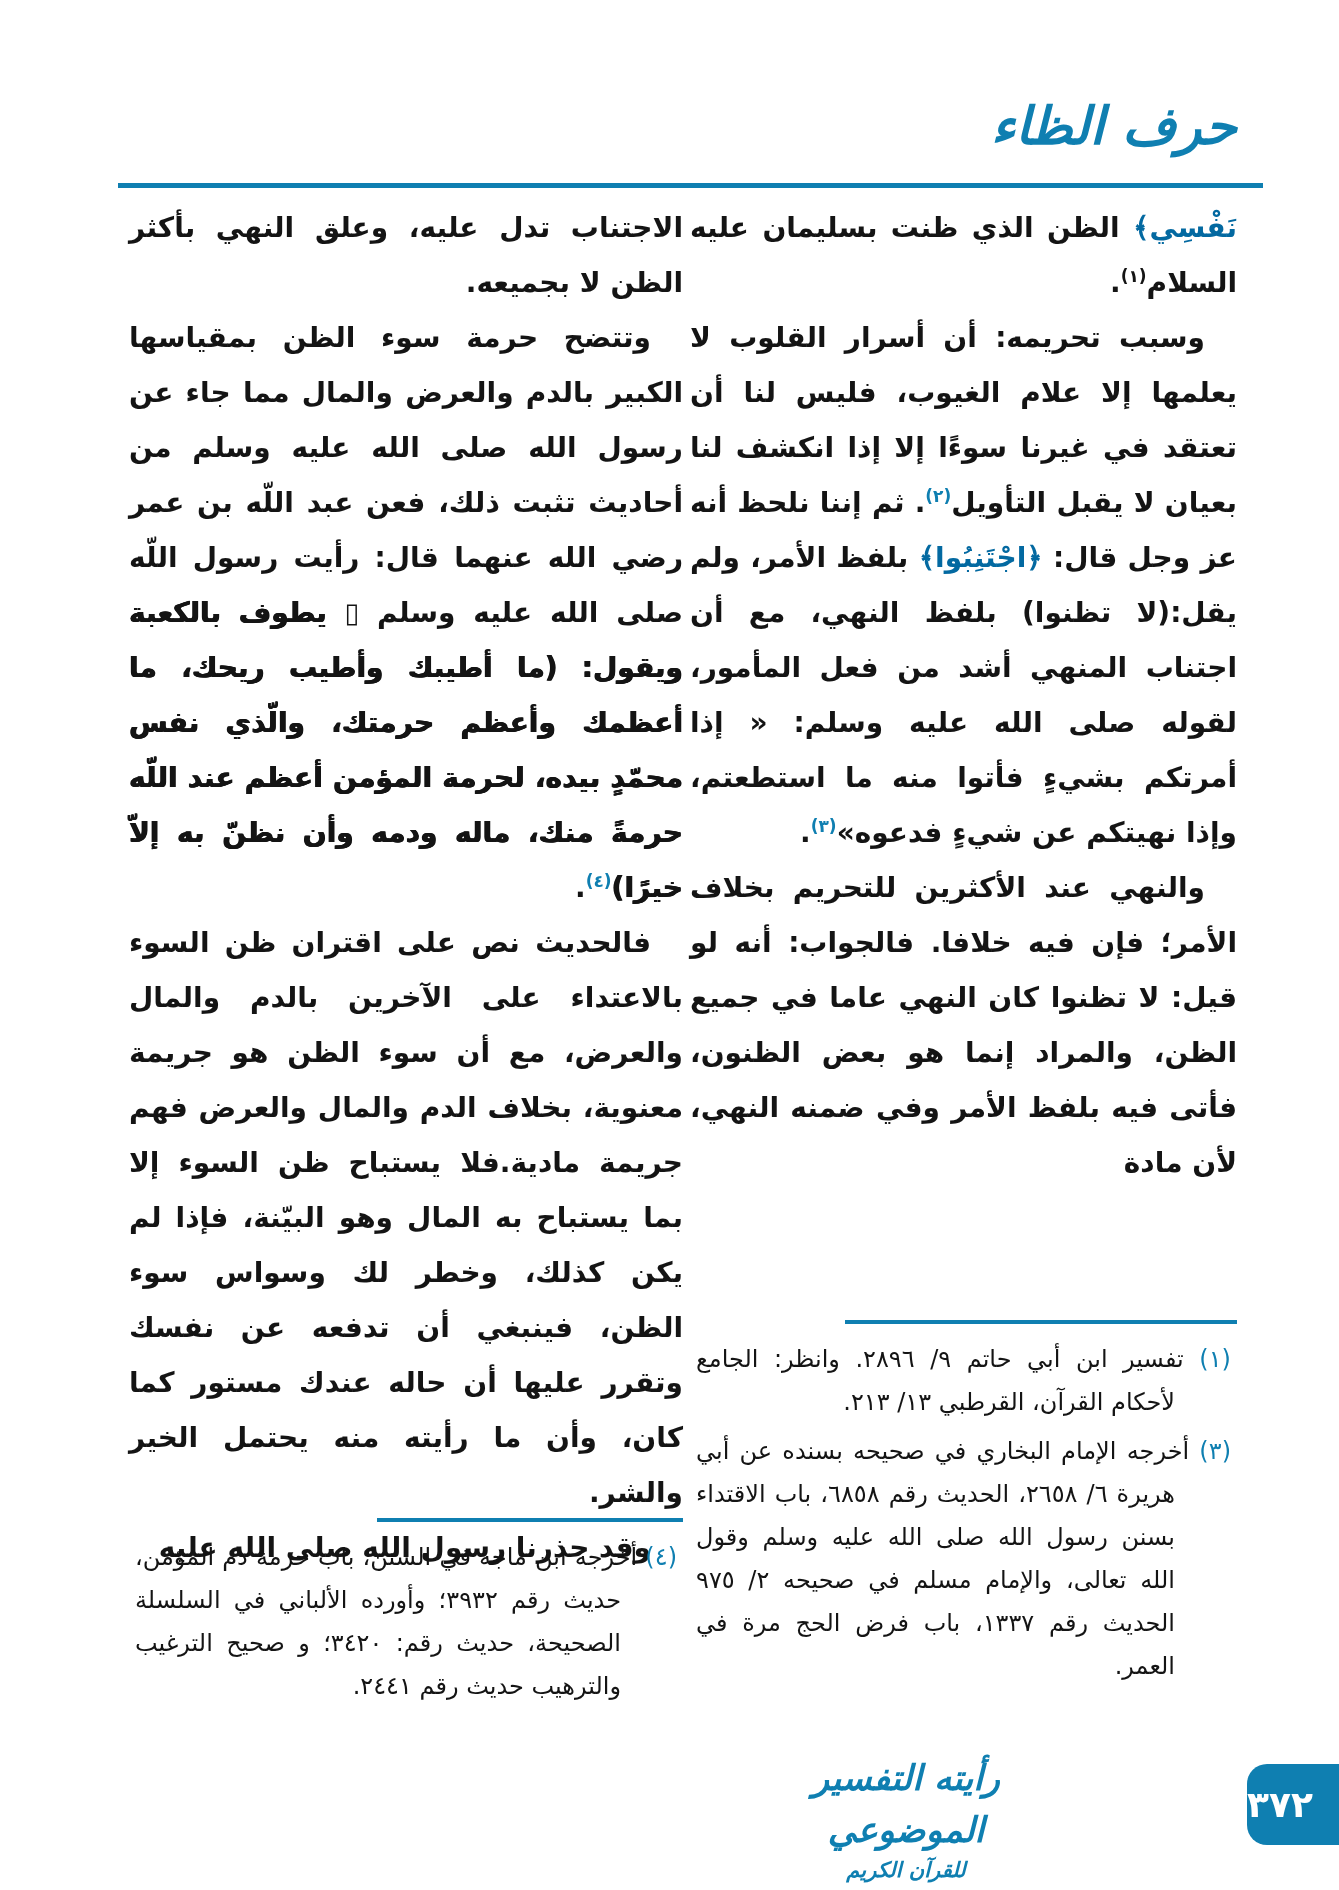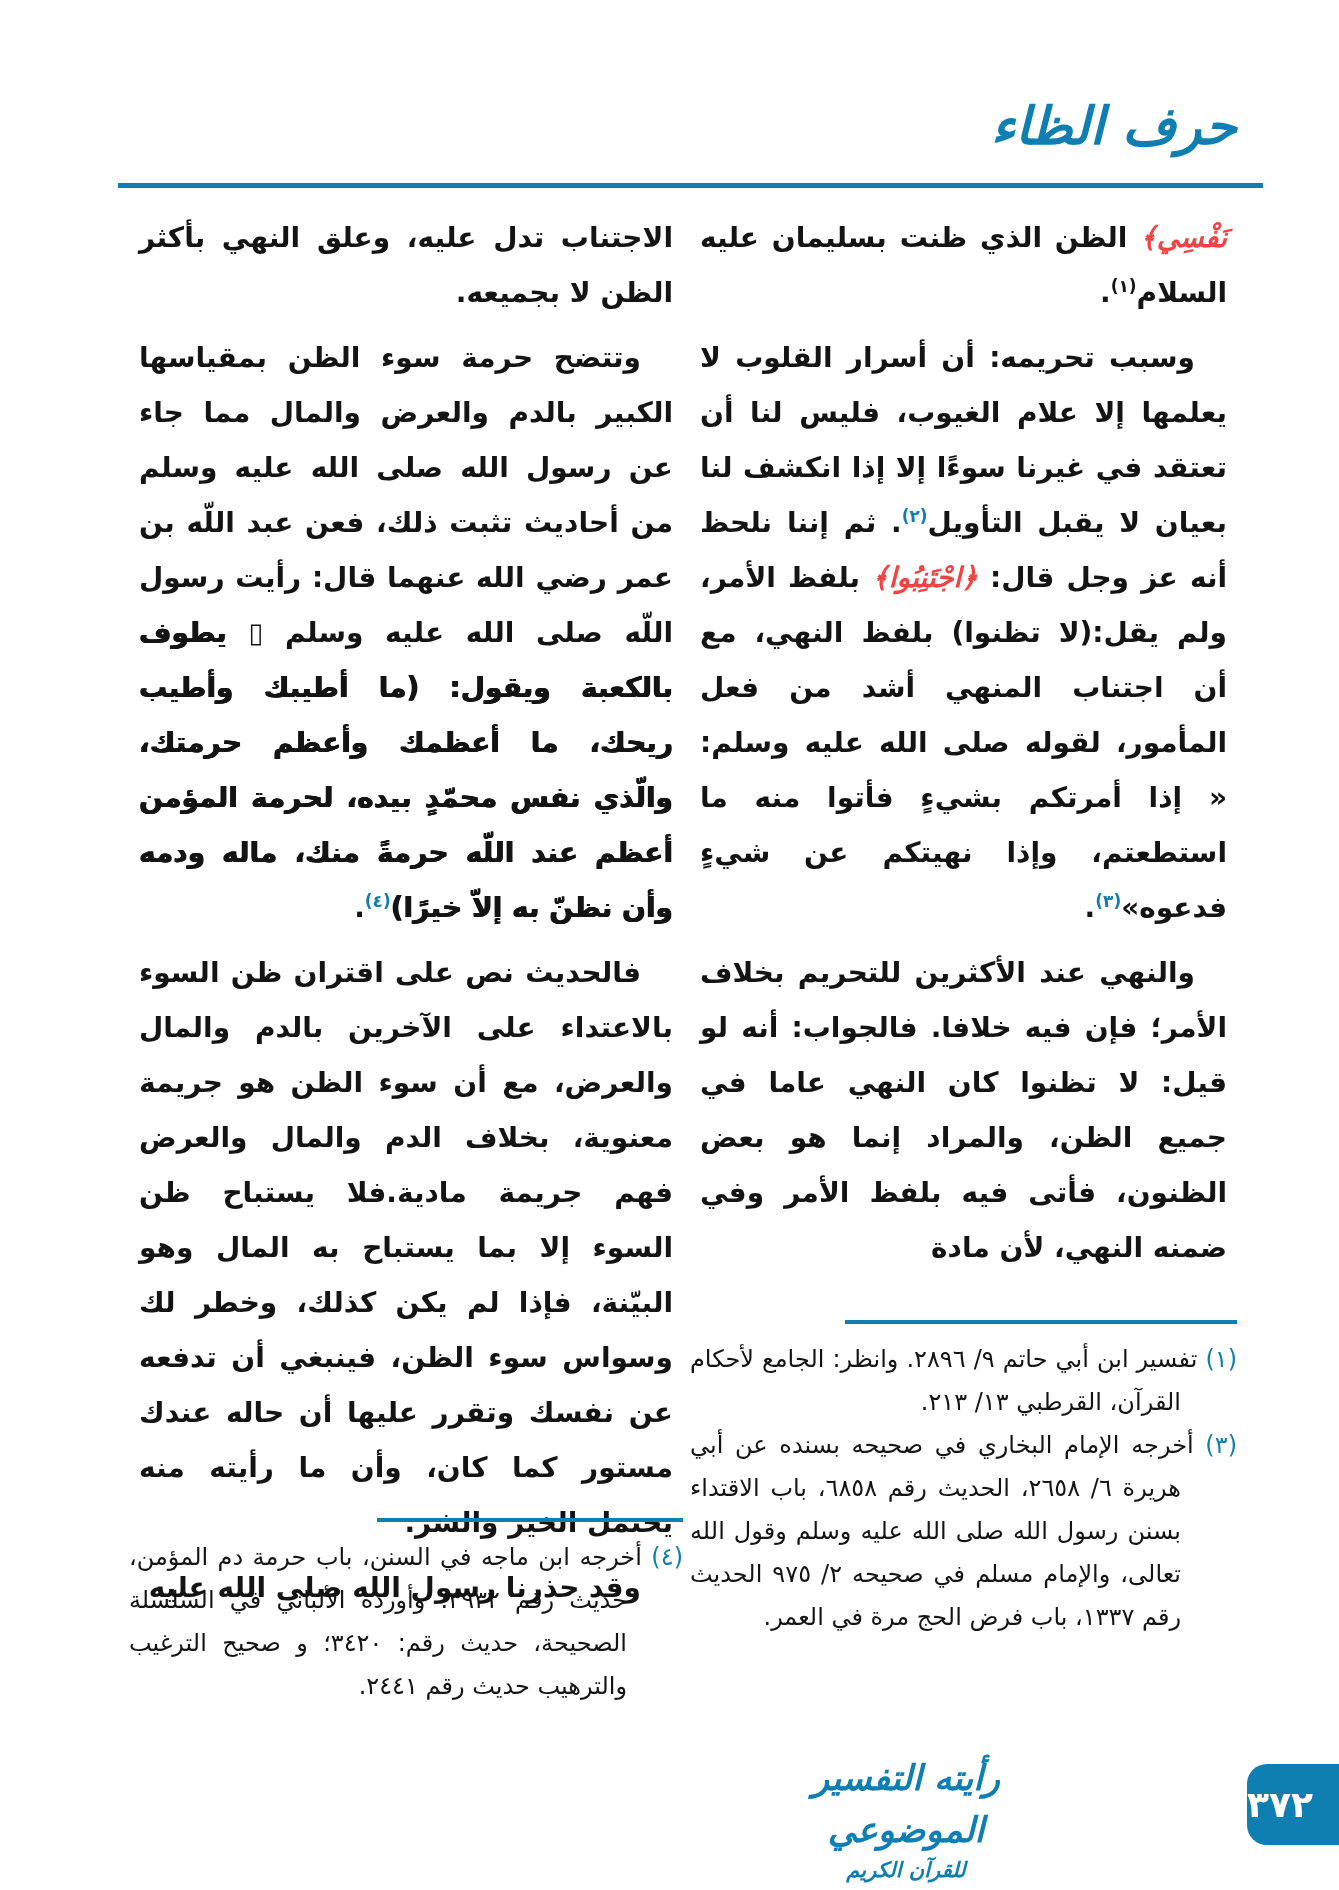--- a/index.html
+++ b/index.html
@@ -33,23 +33,23 @@
     position:absolute;
     top:200px;
     text-align:justify;
     font-size:28px;
     line-height:55px;
     font-weight:bold;
     color:#141414;
   }
   .col-right{right:102px;width:547px;}
   .col-left{left:103px;width:554px;}
-  .para{margin:10px;text-indent:32px;}
+  .para{margin:0;text-indent:32px;}
   .para.no-indent{text-indent:0;}
-  .quran{color:#ef4444;font-style:italic;}
+  .quran{color:#0369a1;}
   .fnref{
     font-size:17px;
     color:#0f7fb1;
     vertical-align:super;
     line-height:0;
     font-weight:bold;
   }
   .fnref.dark{color:#141414;}
   .hadith{text-shadow:0.5px 0 currentColor,-0.5px 0 currentColor;}
   .pbuh-box{
@@ -67,21 +67,21 @@
   }
   .fnblock-right{right:102px;width:547px;top:1320px;}
   .fnblock-left{left:103px;width:554px;top:1518px;}
   .fn-rule{
     border:none;height:4px;background:#0f7fb1;
     margin:0 0 14px auto;
   }
   .fn-rule-right{width:392px;margin-left:auto;margin-right:0;}
   .fn-rule-left{width:306px;margin-left:auto;margin-right:0;}
   .footnote{
-    margin:0;
+    margin:6px;
     padding-right:56px;
     text-indent:-56px;
   }
   .fn-marker{color:#0f7fb1;}
   
   .footer-logo{
     position:absolute;
     top:1752px;left:738px;width:284px;
     text-align:center;
     color:#0f7fb1;

